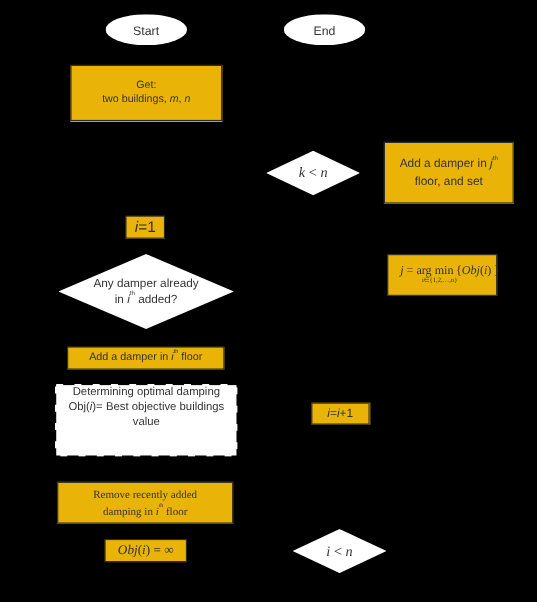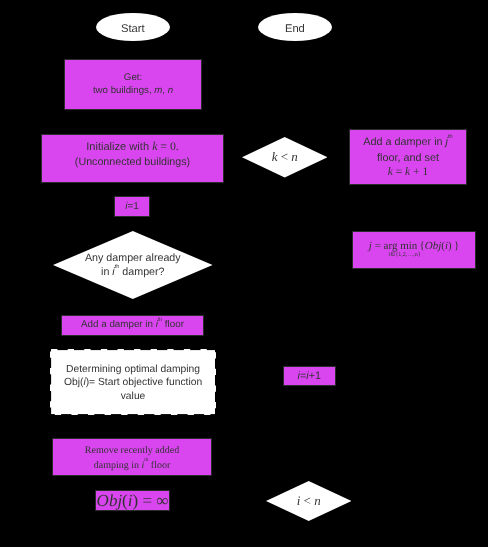--- a/index.html
+++ b/index.html
@@ -3,25 +3,25 @@
 <meta charset="utf-8">
 <style>
   html,body{margin:0;padding:0;}
   body{width:488px;height:547px;background:#000;overflow:hidden;
        font-family:"Liberation Sans",sans-serif;
        -webkit-font-smoothing:antialiased;text-rendering:geometricPrecision;}
   #stage{position:relative;width:488px;height:547px;-webkit-font-smoothing:antialiased;}
   .node,.dia,.dashwrap{will-change:transform;transform:translateZ(0);}
   .node{position:absolute;box-sizing:border-box;display:flex;align-items:center;
         justify-content:center;text-align:center;color:#333333;}
-  .rect{background:#d946ef;border:1px solid #2b2b2b;}
+  .rect{background:#eab308;border:1px solid #2b2b2b;}
   .dashwrap{position:absolute;}
   .dashwrap > svg{position:absolute;left:0;top:0;}
   .dashwrap .lbl{position:absolute;left:0;top:0;width:100%;height:100%;
-        display:flex;align-items:center;justify-content:center;text-align:center;color:#333333;}
+        display:flex;justify-content:center;text-align:center;color:#333333;}
   .ell{background:#fff;border-radius:50%;}
   .txt{line-height:1.32;font-size:10.3px;}
   .it{font-style:italic;}
   .sup{font-size:.52em;line-height:0;position:relative;top:-0.42em;}
   .mathser{font-family:"Liberation Serif",serif;font-style:italic;white-space:pre;}
   .dia{position:absolute;}
   .dia svg{position:absolute;left:0;top:0;}
   .dia .lbl{position:absolute;left:0;top:0;width:100%;height:100%;
             display:flex;align-items:center;justify-content:center;text-align:center;
             color:#333333;}
@@ -39,94 +39,87 @@
     <span>End</span>
   </div>
 
   <div class="node rect txt" style="left:63.5px;top:59px;width:138px;height:51px;font-size:9.7px;">
     <div>
       <div>Get:</div>
       <div><span>two buildings, </span><i class="it">m</i><span>, </span><i class="it">n</i></div>
     </div>
   </div>
 
-  <div class="node rect txt" style="left:41px;top:133.7px;width:183px;height:48.5px;font-size:10.7px;padding-bottom:8px;">
-    <div>
-      <div style="font-size:11.8px;"><span style="font-size:11.1px">Initialize with </span><span class="mathser">k</span><span class="mathser" style="font-style:normal"> = 0.</span></div>
-      <div>(Unconnected buildings)</div>
-    </div>
-  </div>
 
   <div class="dia" style="left:242px;top:136.6px;width:85.4px;height:40.6px;">
     <svg width="85.4" height="40.6" viewBox="0 0 85.4 40.6">
       <polygon points="42.7,0 85.4,20.3 42.7,40.6 0,20.3" fill="#fff"></polygon>
     </svg>
     <div class="lbl" style="font-size:13px;">
       <span class="mathser">k</span>
         <span class="mathser" style="font-style:normal"> &lt; </span>
         <span class="mathser">n</span>
     </div>
   </div>
 
   <div class="node rect txt" style="left:349px;top:129px;width:118px;height:56px;font-size:10.8px;line-height:16.2px;">
     <div>
       <div><span>Add a damper in </span><i class="it">j</i><sup class="sup">th</sup></div>
       <div>floor, and set</div>
-      <div style="font-size:11.5px;line-height:13.7px;"><span class="mathser">k</span><span class="mathser" style="font-style:normal"> = </span><span class="mathser">k</span><span class="mathser" style="font-style:normal"> + 1</span></div>
     </div>
   </div>
 
-  <div class="node rect txt" style="left:114.4px;top:196px;width:36.2px;height:21.3px;font-size:10px;">
+  <div class="node rect txt" style="left:114.4px;top:196px;width:36.2px;height:21.3px;font-size:14px;">
     <div><i class="it">i</i><span>=1</span></div>
   </div>
 
   <div class="dia" style="left:52.8px;top:231px;width:159.6px;height:68px;">
     <svg width="159.6" height="68" viewBox="0 0 159.6 68">
       <polygon points="79.8,0 159.6,34 79.8,68 0,34" fill="#fff"></polygon>
     </svg>
     <div class="lbl txt" style="font-size:10.7px;text-align:center;">
       <div>
         <div>Any damper already</div>
-        <div><span>in </span><i class="it">i</i><sup class="sup">th</sup><span> damper?</span></div>
+        <div><span>in </span><i class="it">i</i><sup class="sup">th</sup><span> added?</span></div>
       </div>
     </div>
   </div>
 
-  <div class="node rect" style="left:352px;top:231px;width:124px;height:37.5px;">
+  <div class="node rect" style="left:352px;top:231px;width:100px;height:37.5px;">
     <div style="position:relative;width:112px;height:37.5px;">
       <div style="position:absolute;left:0;top:0;width:112px;text-align:center;font-size:11px;line-height:1;top:9.5px;"><span class="mathser">j</span><span class="mathser" style="font-style:normal"> = arg min {</span><span class="mathser">Obj</span><span class="mathser" style="font-style:normal">(</span><span class="mathser">i</span><span class="mathser" style="font-style:normal">) }</span></div>
       <div class="mathser" style="position:absolute;left:30.6px;top:21.3px;font-style:normal;font-size:6px;line-height:1;white-space:pre;">i∈{1,2,…,n}</div>
     </div>
   </div>
 
   <div class="node rect txt" style="left:61px;top:315px;width:143px;height:21.4px;font-size:9.8px;">
     <div><span>Add a damper in </span><i class="it">i</i><sup class="sup">th</sup><span> floor</span></div>
   </div>
 
   <div class="dashwrap" style="left:49.9px;top:349px;width:166.1px;height:66.2px;">
     <svg width="166.1" height="66.2" viewBox="0 0 166.1 66.2">
       <rect x="1.1" y="1.1" width="163.9" height="64" fill="#fff" stroke="#fff" stroke-width="2.2" stroke-dasharray="6.3 10.3"></rect>
     </svg>
     <div class="lbl txt" style="font-size:10.3px;padding-top:1px;">
       <div>
         <div>Determining optimal damping</div>
-        <div><span>Obj(</span><i class="it">i</i><span>)= Start objective function</span></div>
+        <div><span>Obj(</span><i class="it">i</i><span>)= Best objective buildings</span></div>
         <div>value</div>
       </div>
     </div>
   </div>
 
   <div class="node rect txt" style="left:52px;top:437.5px;width:160px;height:37.7px;font-size:10px;line-height:15.2px;padding-top:2px;font-family:Liberation Serif, serif;">
     <div>
       <div>Remove recently added</div>
       <div><span>damping in </span><i class="it">i</i><sup class="sup">th</sup><span> floor</span></div>
     </div>
   </div>
 
-  <div class="node rect" style="left:95px;top:489.7px;width:75px;height:21.3px;font-size:17px;">
+  <div class="node rect" style="left:95px;top:489.7px;width:75px;height:21.3px;font-size:12px;">
     <div><span class="mathser">Obj</span><span class="mathser" style="font-style:normal">(</span><span class="mathser">i</span><span class="mathser" style="font-style:normal">) = ∞</span></div>
   </div>
 
   <div class="node rect txt" style="left:283px;top:365.7px;width:52.5px;height:19.7px;font-size:10.8px;">
     <div><i class="it">i</i><span>=</span><i class="it">i</i><span>+1</span></div>
   </div>
 
   <div class="dia" style="left:266px;top:481px;width:85.4px;height:40px;">
     <svg width="85.4" height="40" viewBox="0 0 85.4 40">
       <polygon points="42.7,0 85.4,20 42.7,40 0,20" fill="#fff"></polygon>

